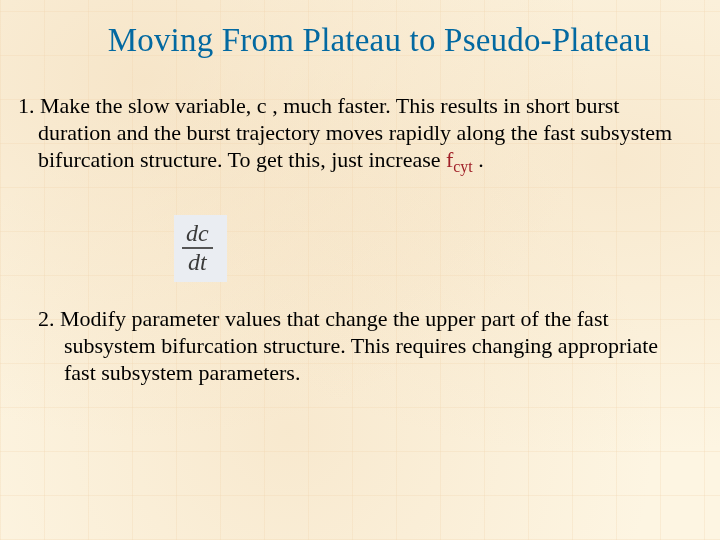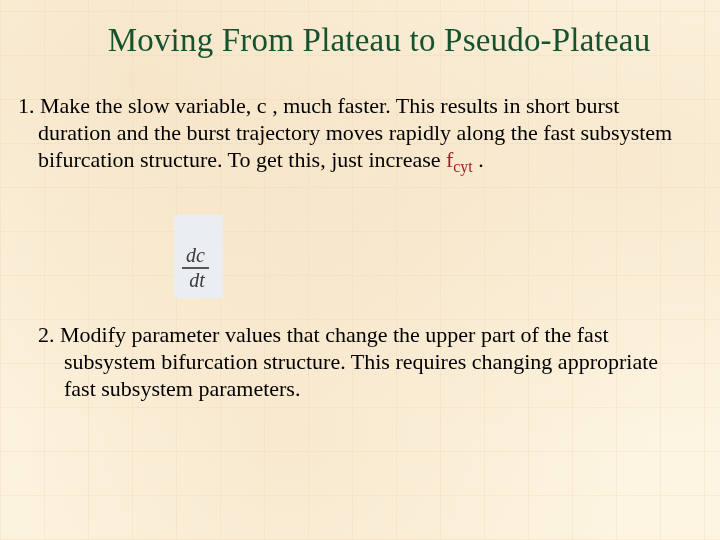--- a/index.html
+++ b/index.html
@@ -26,21 +26,21 @@
     font-family: "Times New Roman", Times, serif;
     color: #000;
   }
   .slide {
     padding: 20px 26px 0 18px;
     box-sizing: border-box;
   }
   .title {
     font-size: 33px;
     text-align: center;
-    color: #14532d;
+    color: #0369a1;
     margin: 2px 0 34px 46px;
     font-weight: 400;
     letter-spacing: 0.2px;
   }
   .item {
     font-size: 22px;
     line-height: 1.22;
     margin-left: 0;
     color: #000;
   }
@@ -69,26 +69,25 @@
     background: #eaedf2;
     display: inline-block;
     padding: 6px 10px 8px 8px;
     font-family: "Times New Roman", serif;
     font-style: italic;
     color: #3a3a3a;
     font-size: 26px;
   }
   .frac {
     display: inline-block;
-    text-align: right;
+    text-align: center;
     vertical-align: middle;
-    font-size: 20px;
+    font-size: 24px;
     line-height: 1.02;
     margin-right: 4px;
-    margin-top: 24px;
   }
   .frac .num {
     display: block;
     border-bottom: 2px solid #555;
     padding: 0 4px 1px 4px;
   }
   .frac .den {
     display: block;
     padding: 1px 4px 0 4px;
     font-style: italic;

